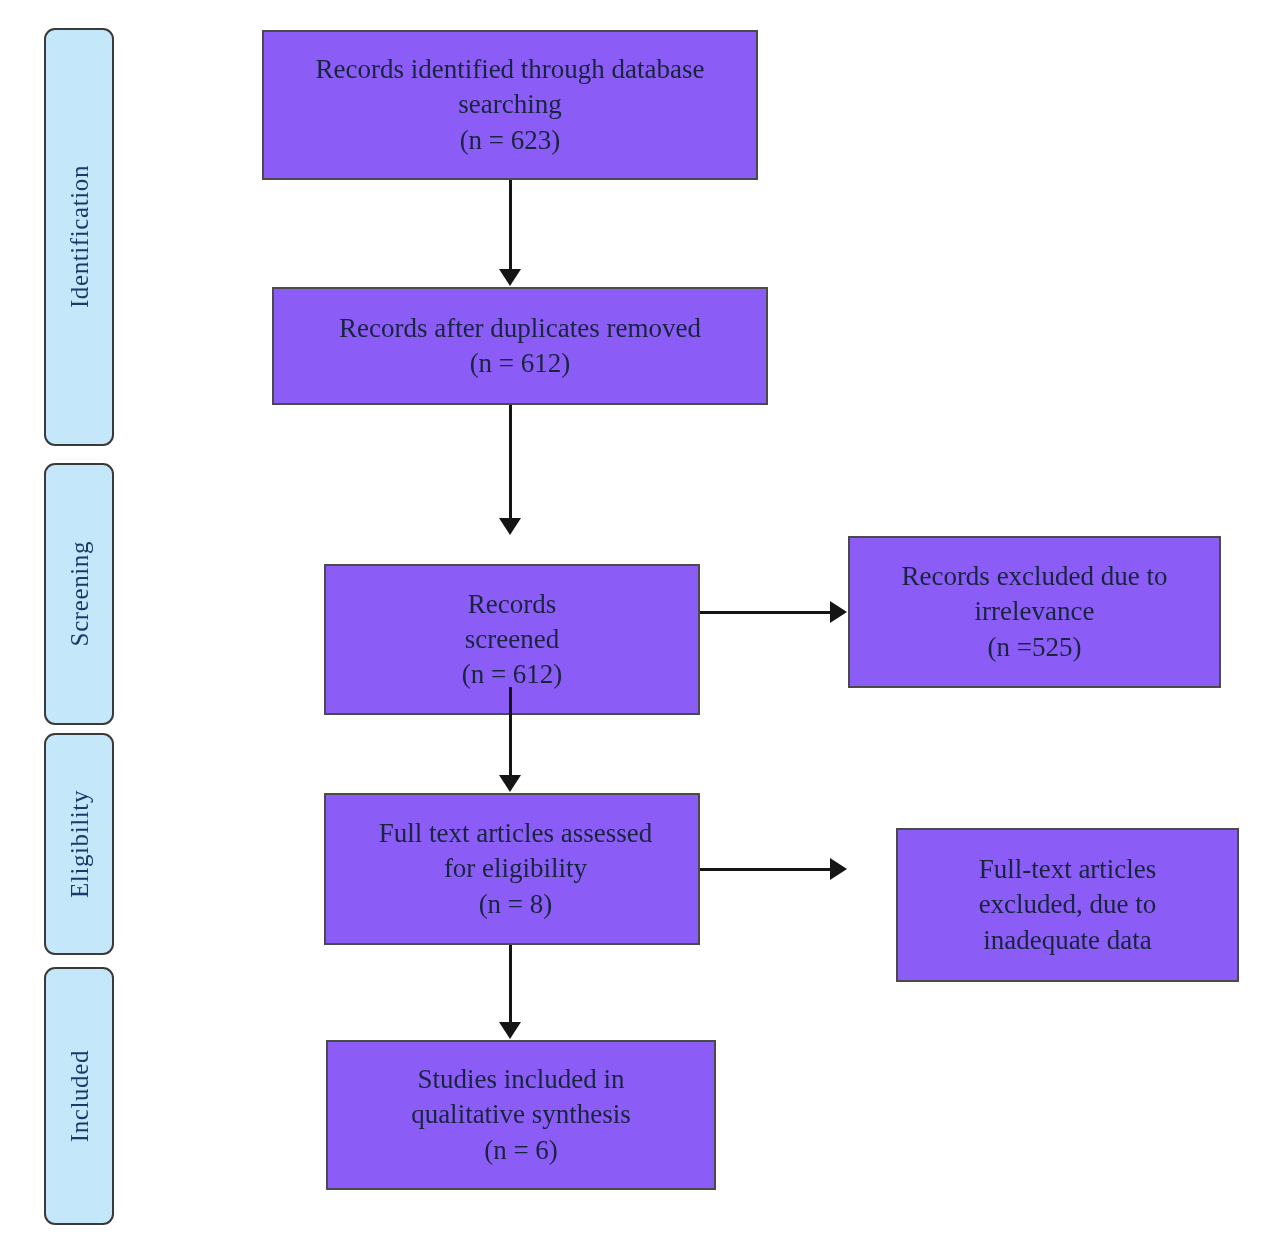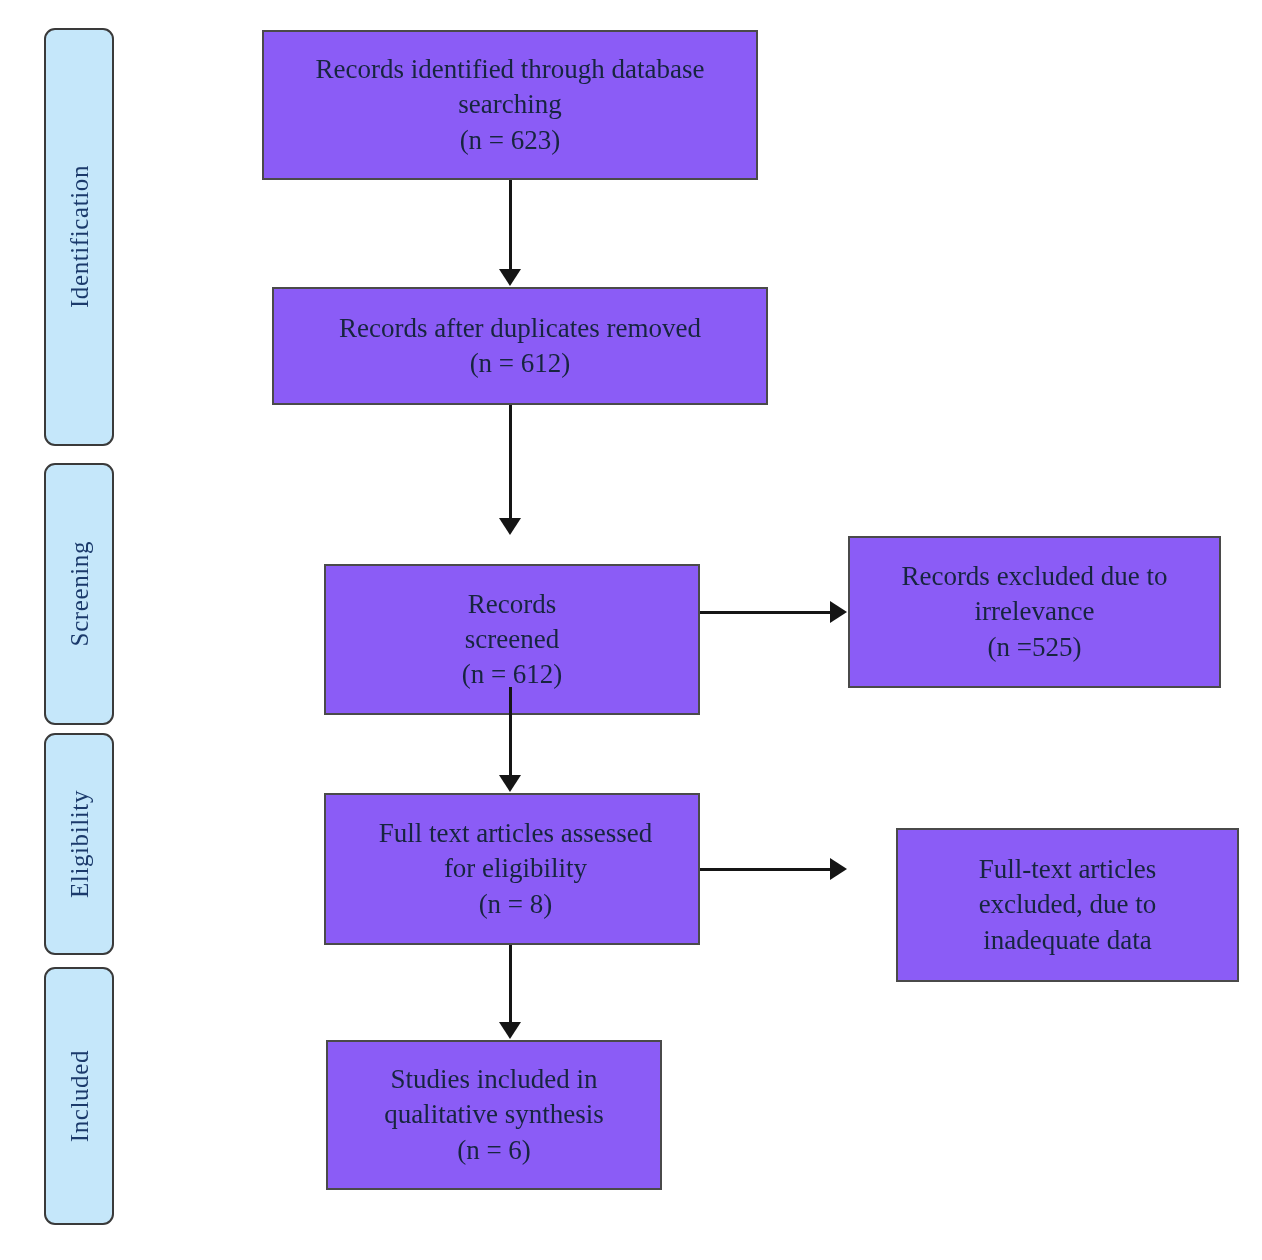--- a/index.html
+++ b/index.html
@@ -135,21 +135,21 @@
 for eligibility
 (n = 8)</span>
   </div>
 
   <div class="flow-box" style="left:848px; top:828px; width:343px; height:154px;margin-left:48px;">
     <span class="box-text">Full-text articles
 excluded, due to
 inadequate data</span>
   </div>
 
-  <div class="flow-box" style="left:326px; top:1040px; width:336px; height:150px;">
+  <div class="flow-box" style="left:326px; top:1040px; width:390px; height:150px;">
     <span class="box-text">Studies included in
 qualitative synthesis
 (n = 6)</span>
   </div>
 
   <div class="conn conn-v" style="left:509px; top:180px; height:90px;"></div>
   <div class="arrowhead-down" style="left:499px; top:269px;"></div>
 
   <div class="conn conn-v" style="left:509px; top:405px; height:113px;"></div>
   <div class="arrowhead-down" style="left:499px; top:518px;"></div>

